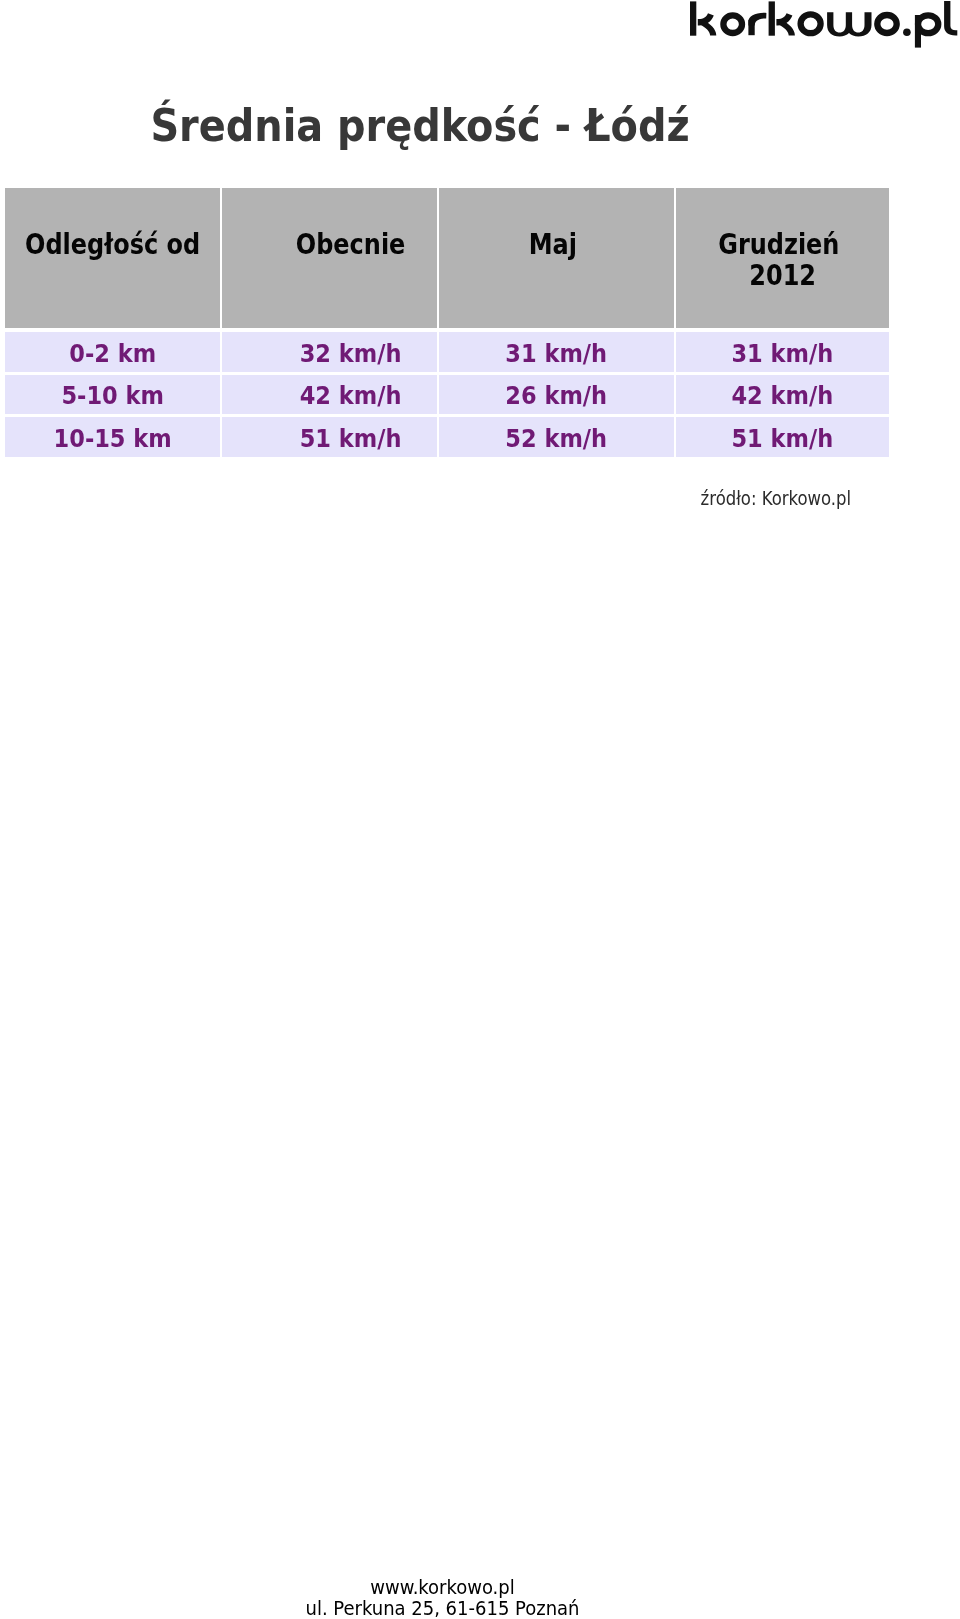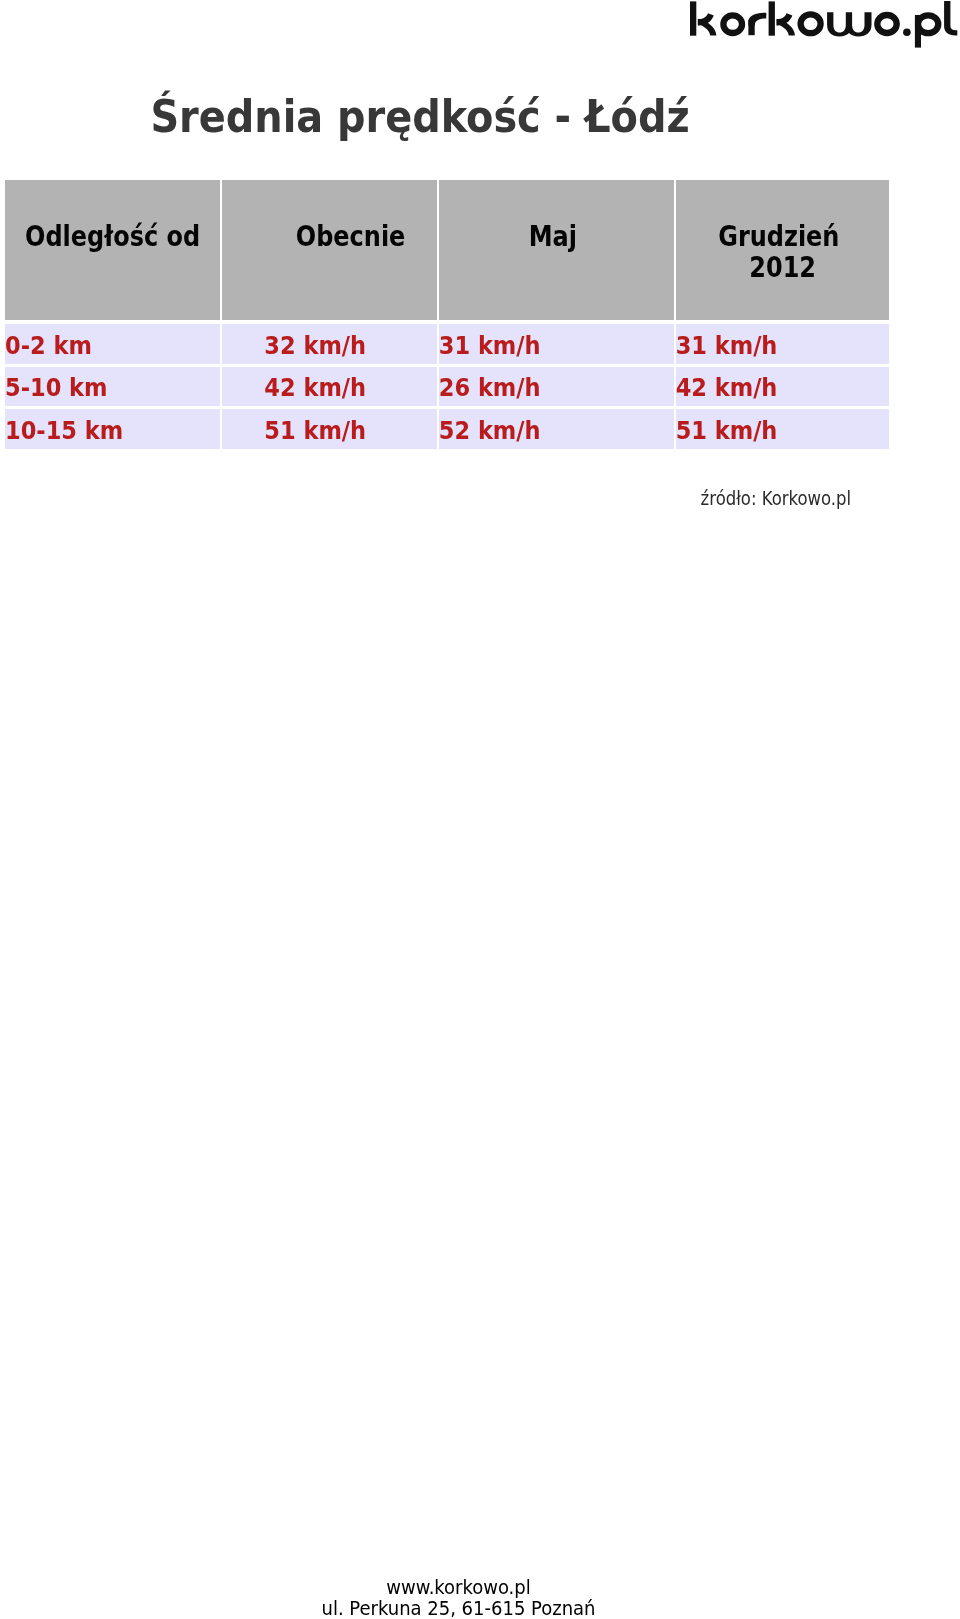--- a/index.html
+++ b/index.html
@@ -12,31 +12,31 @@
     overflow: hidden;
   }
   .page { position: relative; width: 960px; height: 1619px; transform: translateZ(0); }
 
   
   .logo { position:absolute; left:0; top:0; width:960px; height:52px; }
   .logo svg { display:block; }
 
   
   .title {
-    position:absolute; left:0; top:94px; width:841px;
+    position:absolute; left:0; top:103px; width:841px;
     text-align:center;
     font-family:"DejaVu Sans Condensed","DejaVu Sans",sans-serif;
     font-size:45px; font-weight:bold; color:#383838;
     line-height:1;
     white-space:nowrap;
   }
   .title > span { display:inline-block; transform:scaleX(0.984); }
 
   
-  .tbl { position:absolute; left:5px; top:180px; width:884px; }
+  .tbl { position:absolute; left:5px; top:188px; width:884px; }
   .hdr { display:flex; height:140px; }
   .hdr .cell {
     background:#b3b3b3;
     text-align:center;
     padding-top:40.8px;
     box-sizing:border-box;
     font-family:"DejaVu Sans Condensed","DejaVu Sans",sans-serif;
     font-size:28.5px; font-weight:bold; color:#050505;
     line-height:31.5px;
     white-space:pre-line;
@@ -48,39 +48,40 @@
   .hdr .cell:last-child { margin-right:0; }
   .c0 { width:221px; }
   .c1 { width:219px;padding-left:42px; }
   .c2 { width:241px; }
   .c3 { width:219px; }
 
   .rows { margin-top:4px; }
   .row { display:flex; height:39.7px; margin-bottom:3px; }
   .row .cell {
     background:#e5e3fb;
+    text-align:center;
     padding-top:8.8px; box-sizing:border-box;
     font-family:"DejaVu Sans Condensed","DejaVu Sans",sans-serif;
-    font-size:25px; font-weight:bold; color:#b91c1c;
+    font-size:25px; font-weight:bold; color:#701a75;
     line-height:25px;
     margin-right:2px;
   }
   .row .cell:last-child { margin-right:0; }
 
   .source {
     position:absolute; left:0px; top:489px; width:851px;
     text-align:right;
     font-size:19.5px; line-height:20px; color:#2b2b2b; box-sizing:border-box;
     font-family:"DejaVu Sans Condensed","DejaVu Sans",sans-serif;
   }
   .source span { display:inline-block; transform:scaleX(0.94); transform-origin:right; }
 
   
   .footer {
-    position:absolute; left:16px; top:1577px; width:885px;
+    position:absolute; left:0; top:1577px; width:885px;
     text-align:center; color:#000;
     font-family:"DejaVu Sans Condensed","DejaVu Sans",sans-serif;
     font-size:20px; line-height:21.3px;
   }
   .footer .l1 { margin-bottom:0px; }
   .footer .l2 { margin-top:0px; }
 </style>
 </head>
 <body>
 

